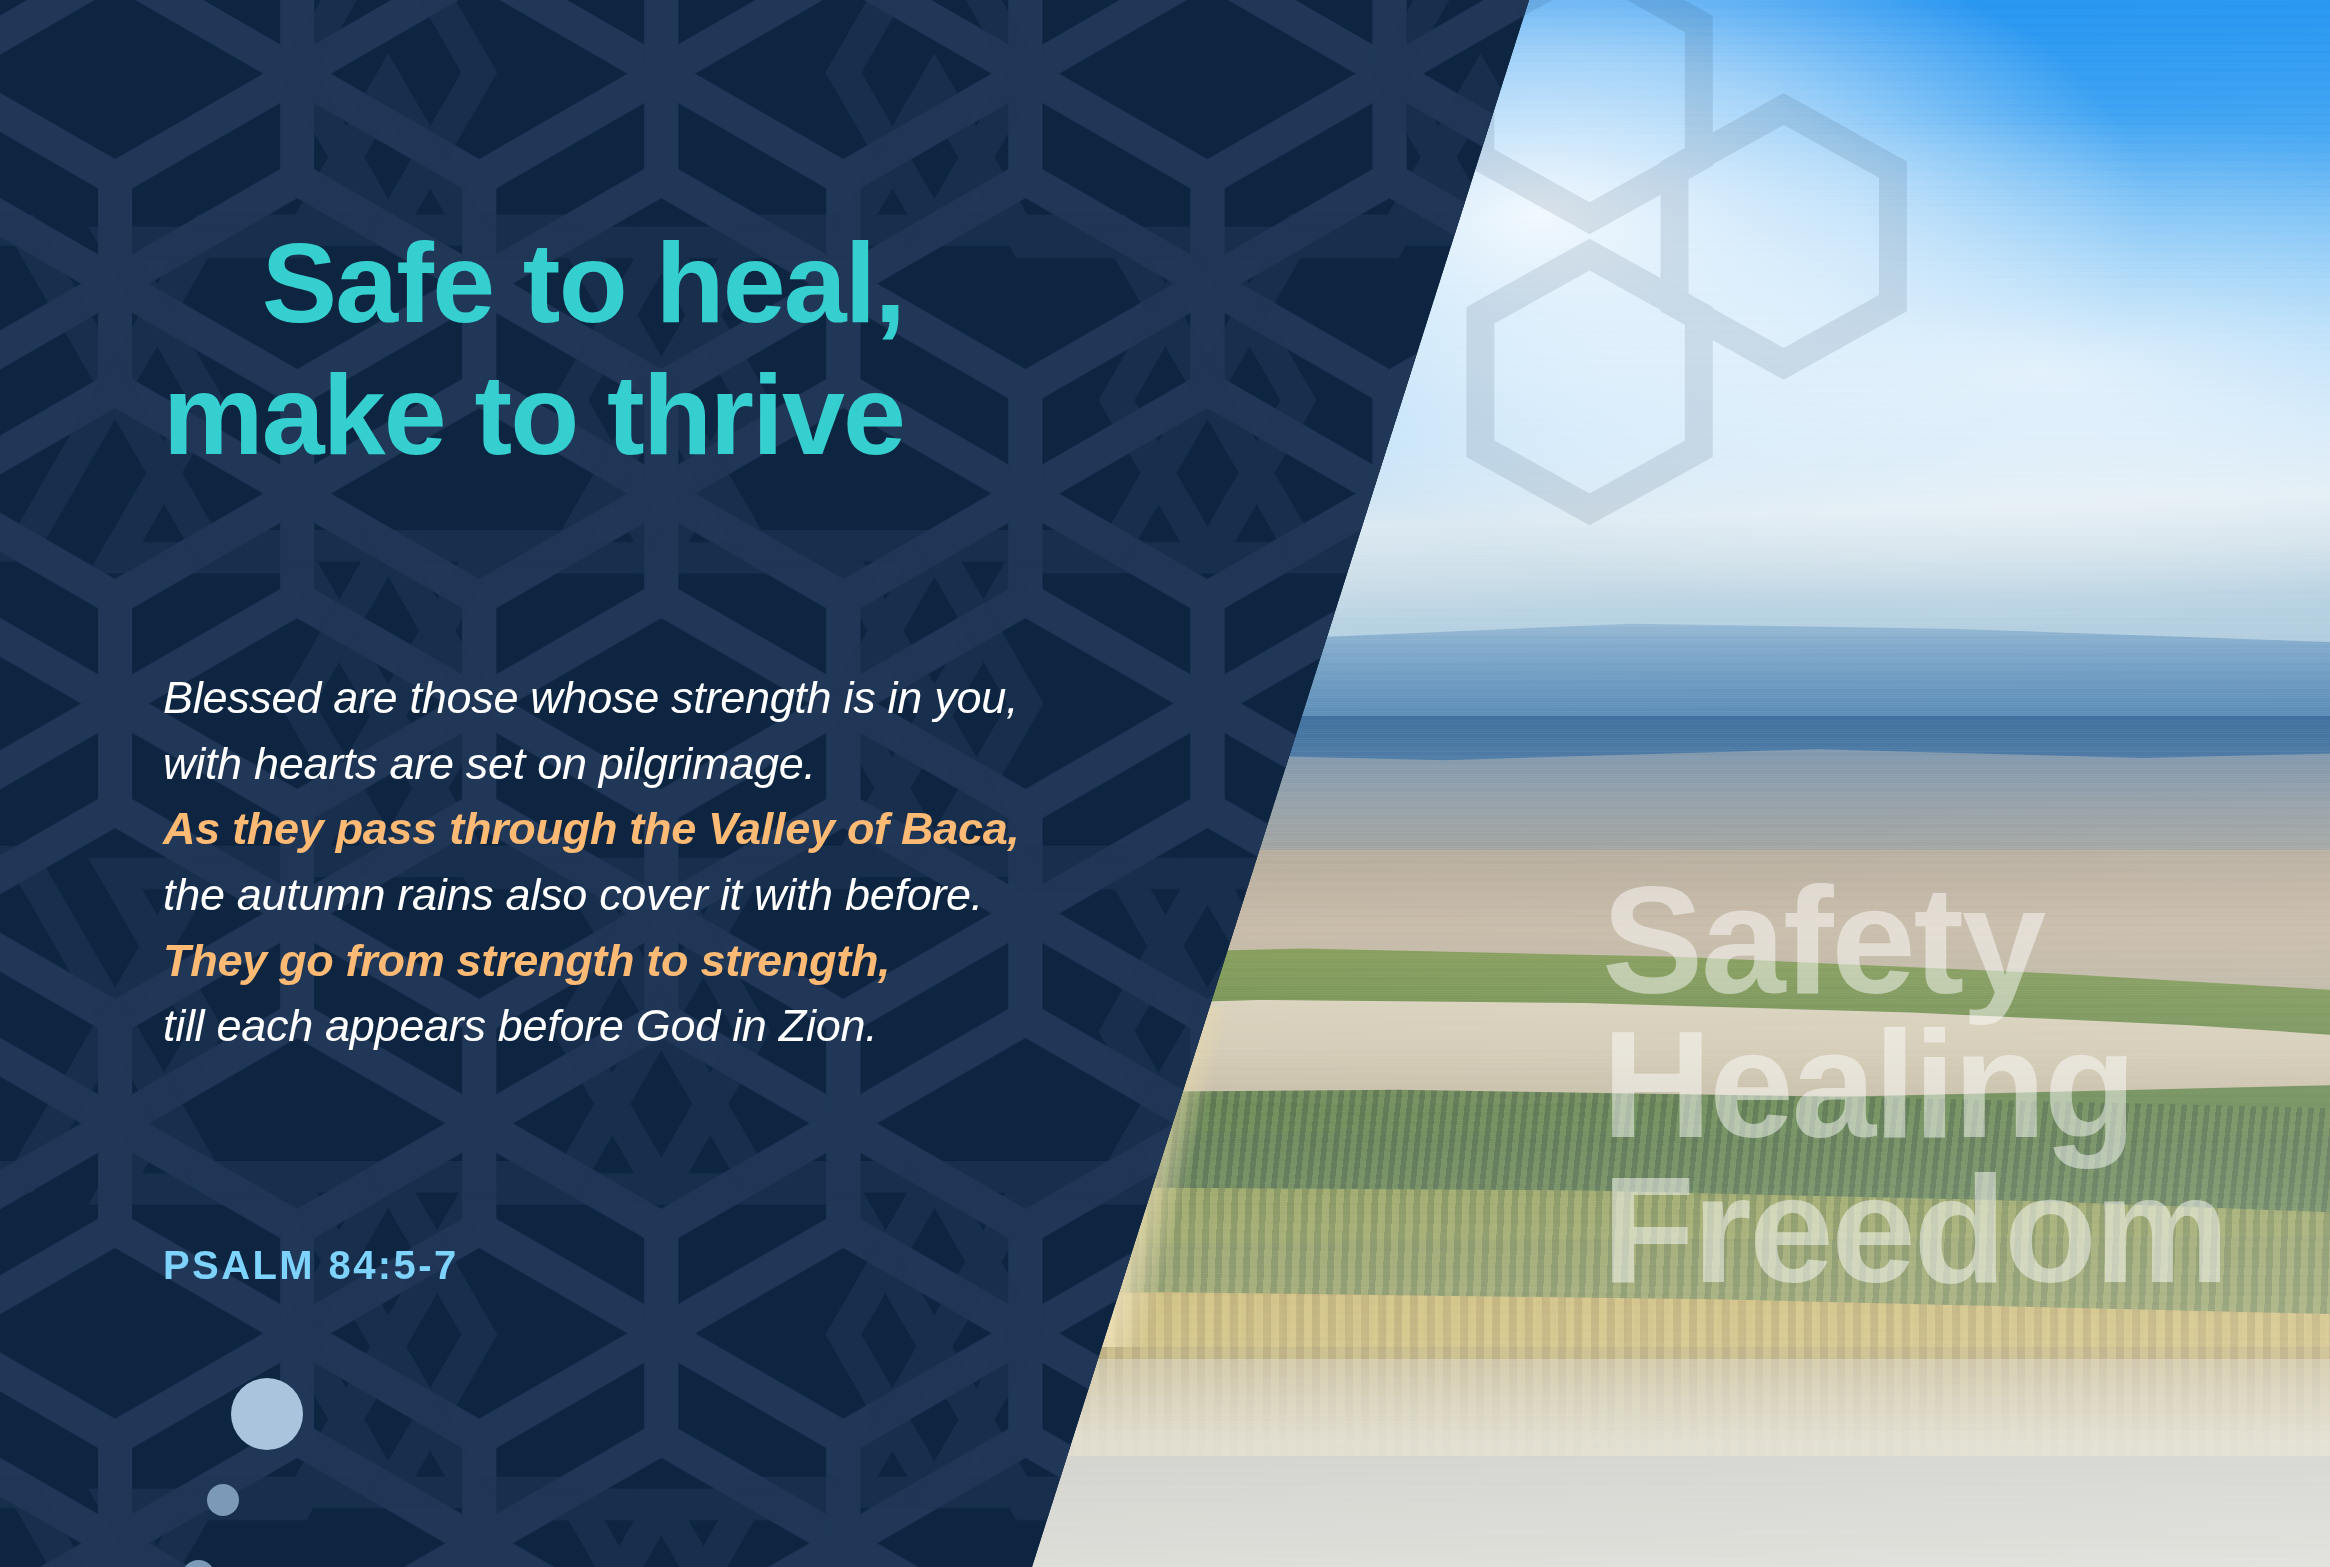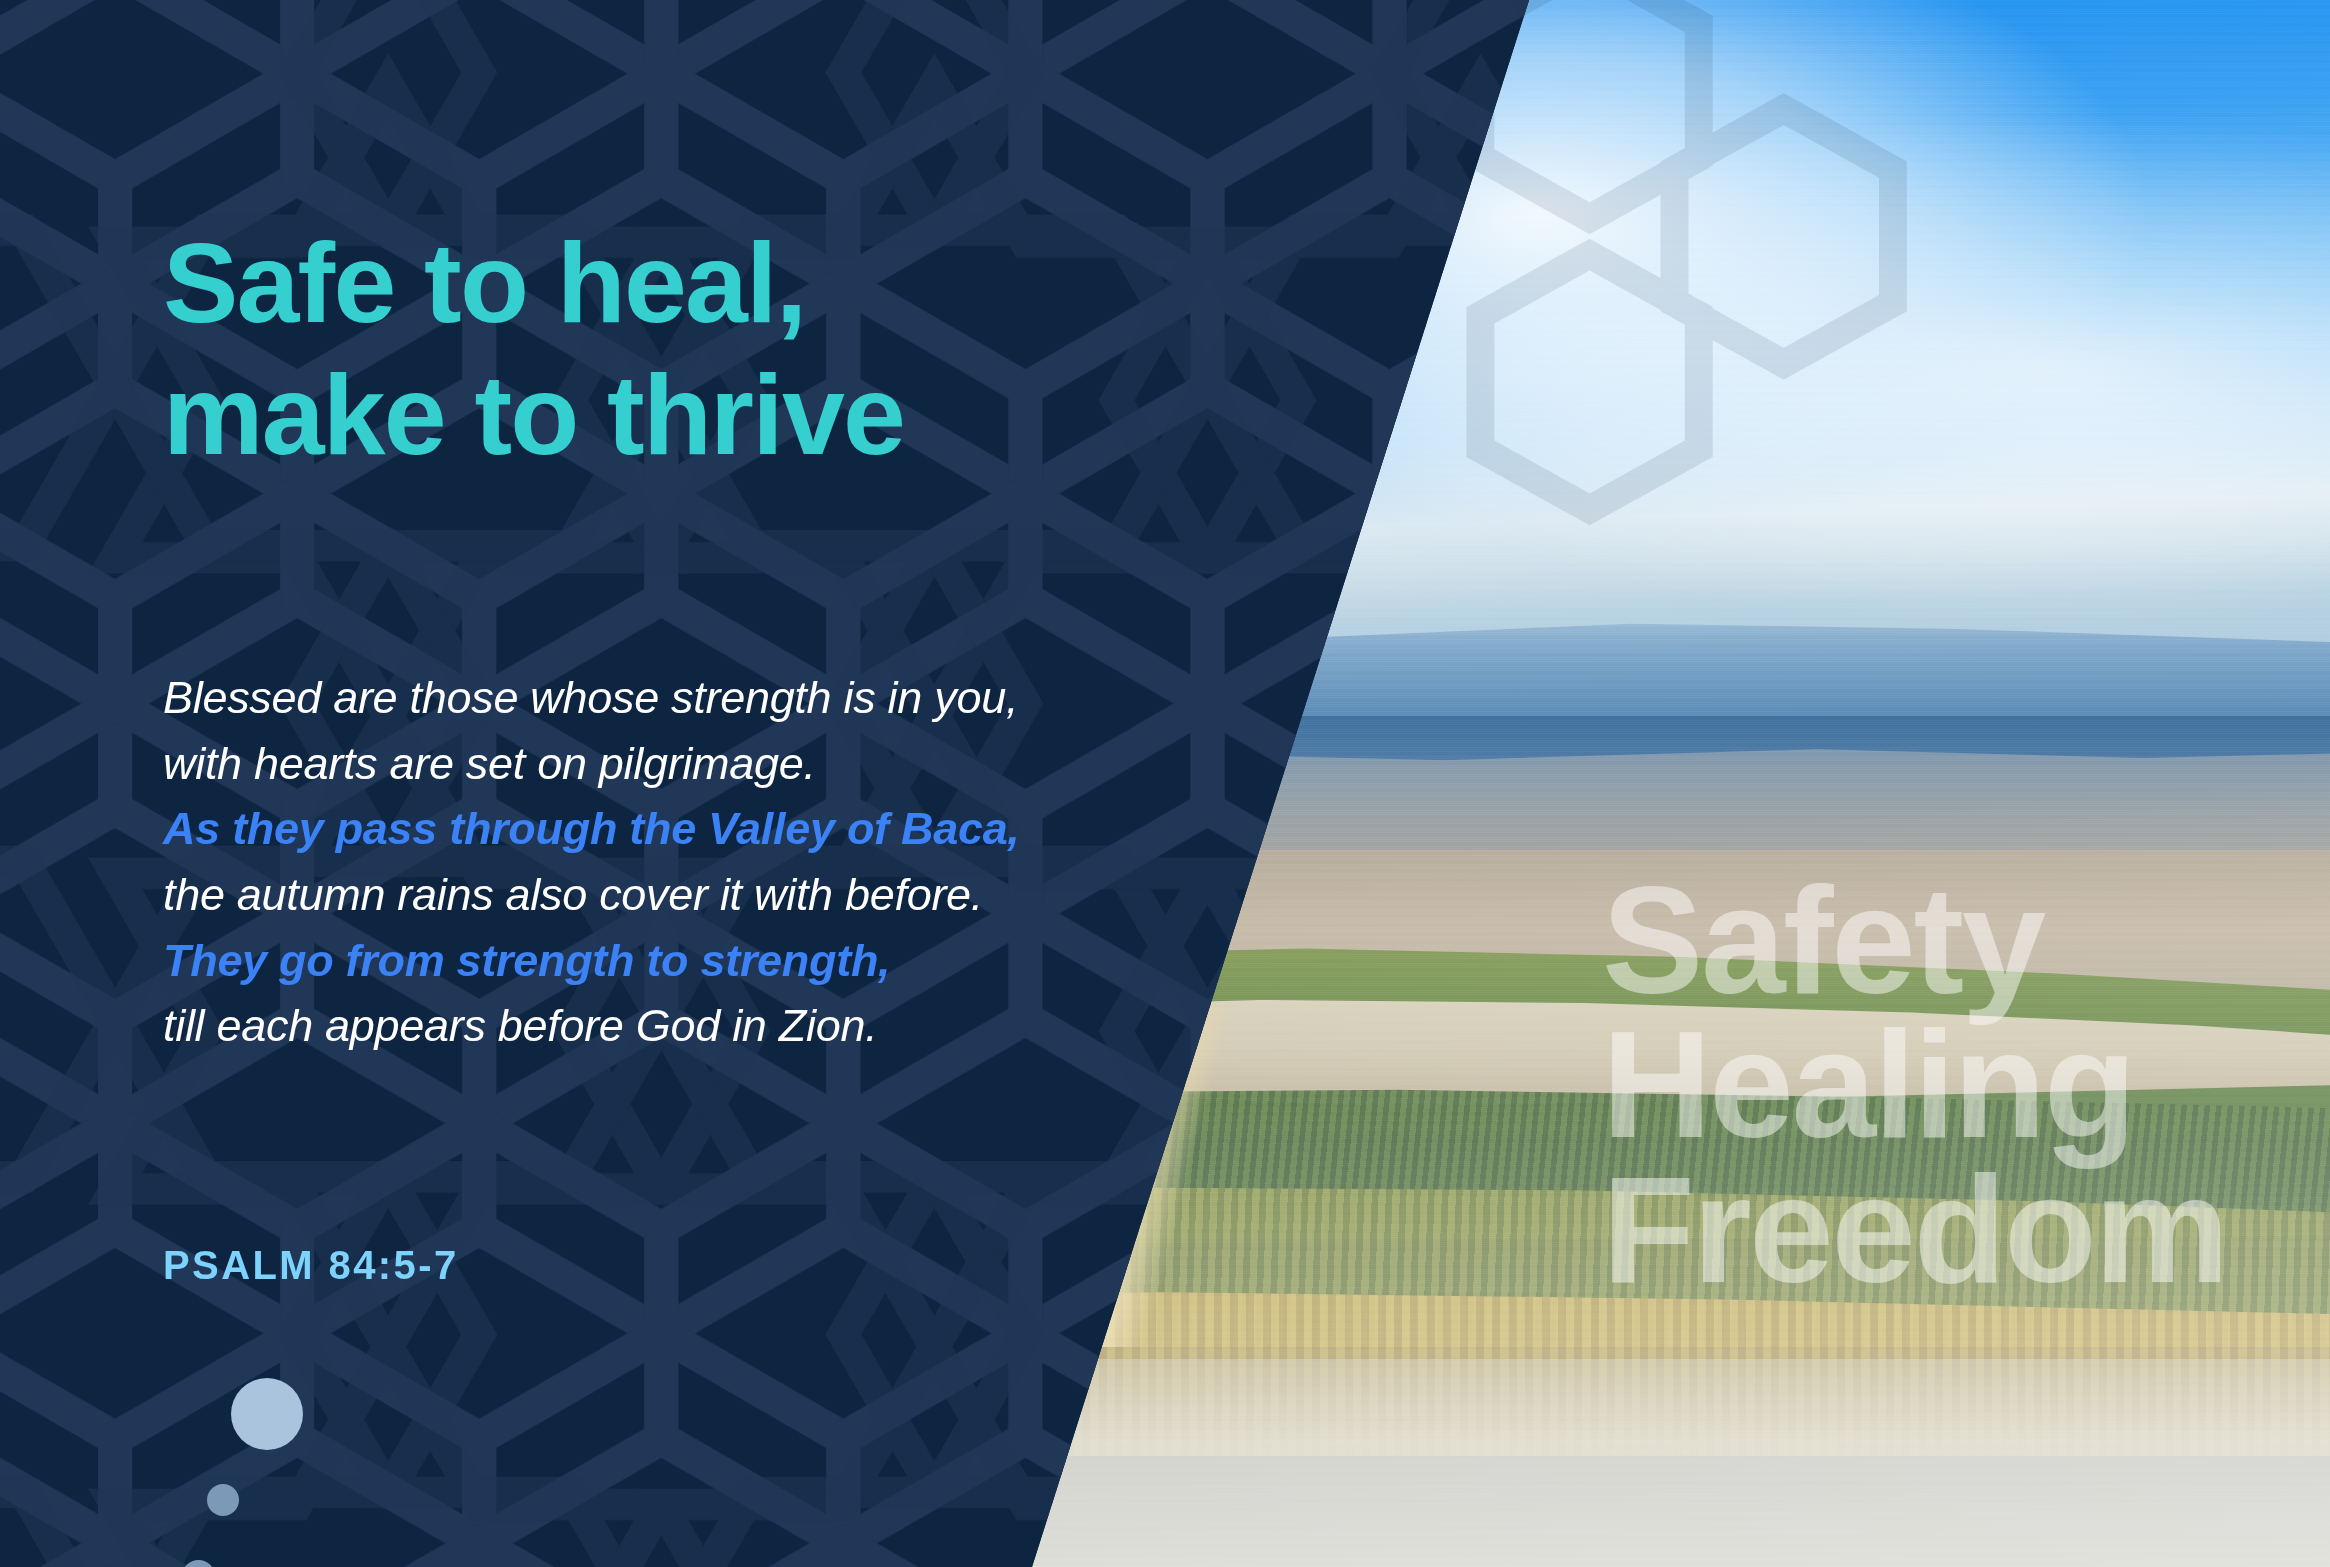--- a/index.html
+++ b/index.html
@@ -138,35 +138,36 @@
   
   #headline {
     position: absolute;
     left: 163px;
     top: 141px;
     color: #35cfd0;
     font-size: 113px;
     font-weight: bold;
     line-height: 1.17;
     letter-spacing: -1.8px;
+    text-align: right;
   }
   #headline span { display: block; }
 
   #verse {
     position: absolute;
     left: 163px;
     top: 665px;
     font-size: 45px;
     line-height: 1.46;
     color: #ffffff;
     letter-spacing: -0.3px;
     font-style: italic;
   }
   #verse .line { display: block; }
-  #verse .hl { color: #3b82f6; font-weight: bold; }
+  #verse .hl { color: #fdba74; font-weight: bold; }
 
   #citation {
     position: absolute;
     left: 163px;
     top: 1243px;
     color: #7dd3fc;
     font-size: 40px;
     font-weight: bold;
     letter-spacing: 2.4px;
   }

